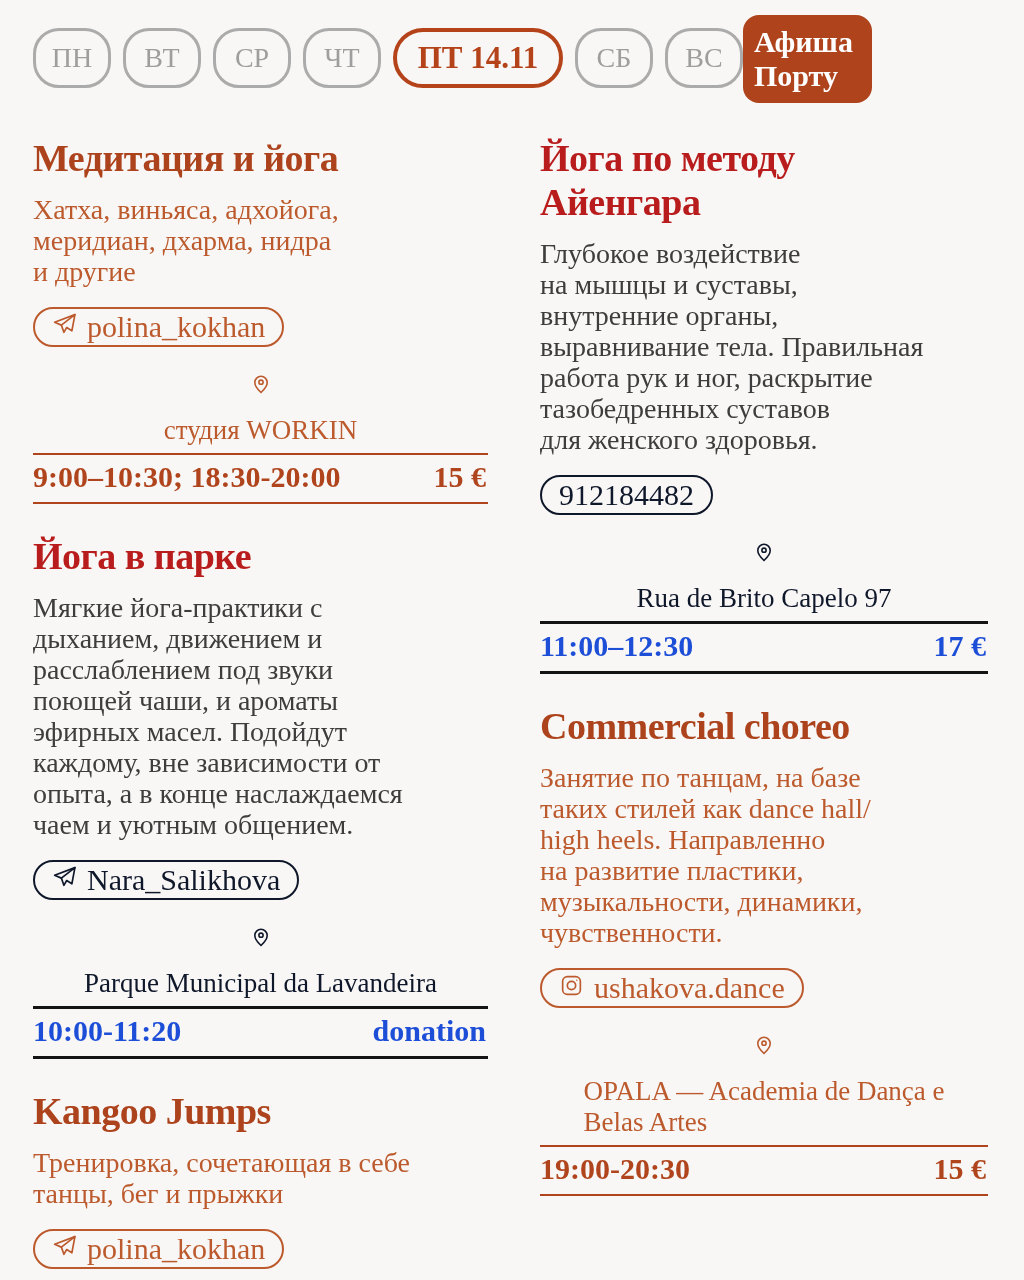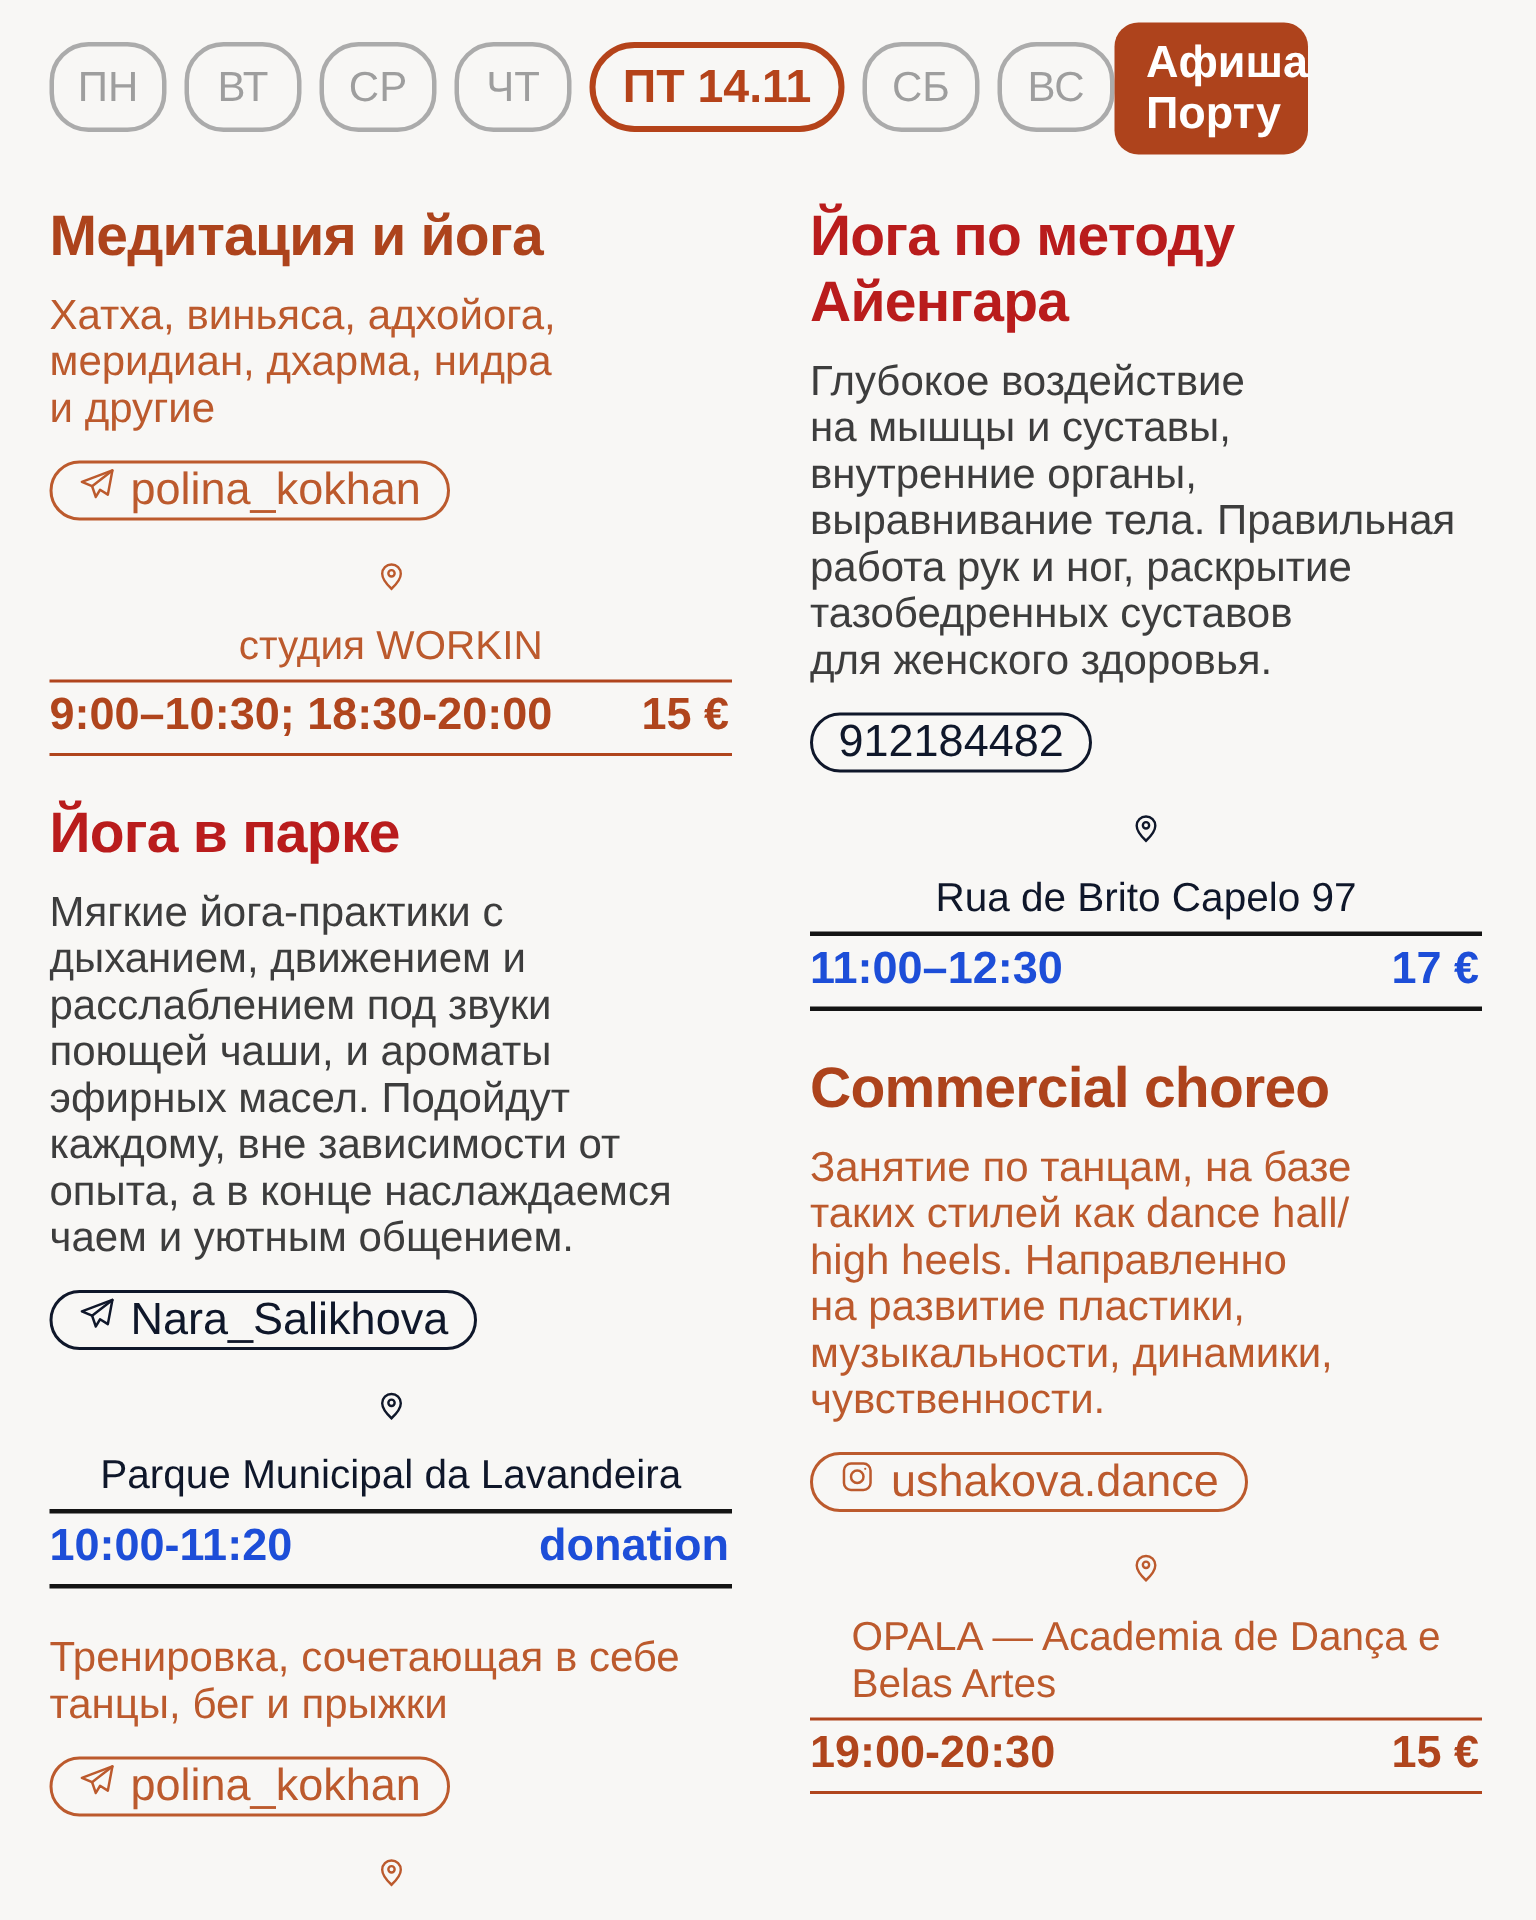--- a/index.html
+++ b/index.html
@@ -1,21 +1,21 @@
 <!DOCTYPE html>
 <html><head>
 <meta charset="utf-8">
 <style>
   html, body { margin: 0; padding: 0; overflow: hidden; }
   body {
     width: 1024px; height: 1280px;
     background: #f8f7f5;
     font-family: "Liberation Sans", sans-serif;
   }
-  .page { padding: 28px 36px 0 33px; box-sizing: border-box; width: 908px; height: 1280px; }
+  .page { padding: 28px 36px 0 33px; box-sizing: border-box; width: 908px; height: 1280px; font-family: Liberation Serif, serif; }
 
   
   .topbar { display: flex; align-items: flex-start; }
   .days { display: flex; gap: 12px; align-items: center; }
   .day-pill {
     height: 60px; min-width: 78px; box-sizing: border-box;
     border: 3px solid #ababab; border-radius: 26px;
     display: flex; align-items: center; justify-content: center;
     color: #9e9e9e; font-size: 28px; padding: 0 12px;
     background: transparent; white-space: nowrap;
@@ -23,21 +23,21 @@
   .day-pill.active {
     border: 4px solid #b5431a; color: #b5431a;
     font-weight: bold; font-size: 31px; min-width: 170px; border-radius: 30px;
   }
   .badge {
     margin-left: auto; margin-top: -13px;
     width: 130px; height: 88px; box-sizing: border-box;
     background: #ae431c; border-radius: 16px;
     color: #ffffff; font-weight: bold; font-size: 30px; line-height: 1.14;
     display: flex; flex-direction: column; justify-content: center;
-    padding-left: 21px;
+    padding-left: 11px;
   }
 
   
   .columns { display: flex; gap: 52px; margin-top: 19px; }
   .col-left  { width: 455px; flex: 0 0 455px; }
   .col-right { width: 448px; flex: 0 0 448px; }
 
   
   .card { margin-bottom: 30px; margin-top: 14px; }
   .card h2 {
@@ -150,20 +150,21 @@
               </svg></span>
           <span>Parque Municipal da Lavandeira</span>
         </div>
         <div class="timerow">
           <span>10:00-11:20</span>
           <span>donation</span>
         </div>
       </article>
 
       <article class="card orange">
+        <h2>Kangoo Jumps</h2>
         <p class="desc">Тренировка, сочетающая в себе
 танцы, бег и прыжки</p>
         <div class="pill">
           <span><svg viewBox="0 0 24 24" fill="none" stroke="currentColor" stroke-width="1.6" stroke-linejoin="round" stroke-linecap="round">
                 <path d="M22 2.5 2.5 9.8 9 12.6l2.4 6.9 2.7-4.6 5 3.1L22 2.5z"></path>
                 <path d="M9 12.6 22 2.5"></path>
               </svg></span>
           <span>polina_kokhan</span>
         </div>
         <div class="loc">

